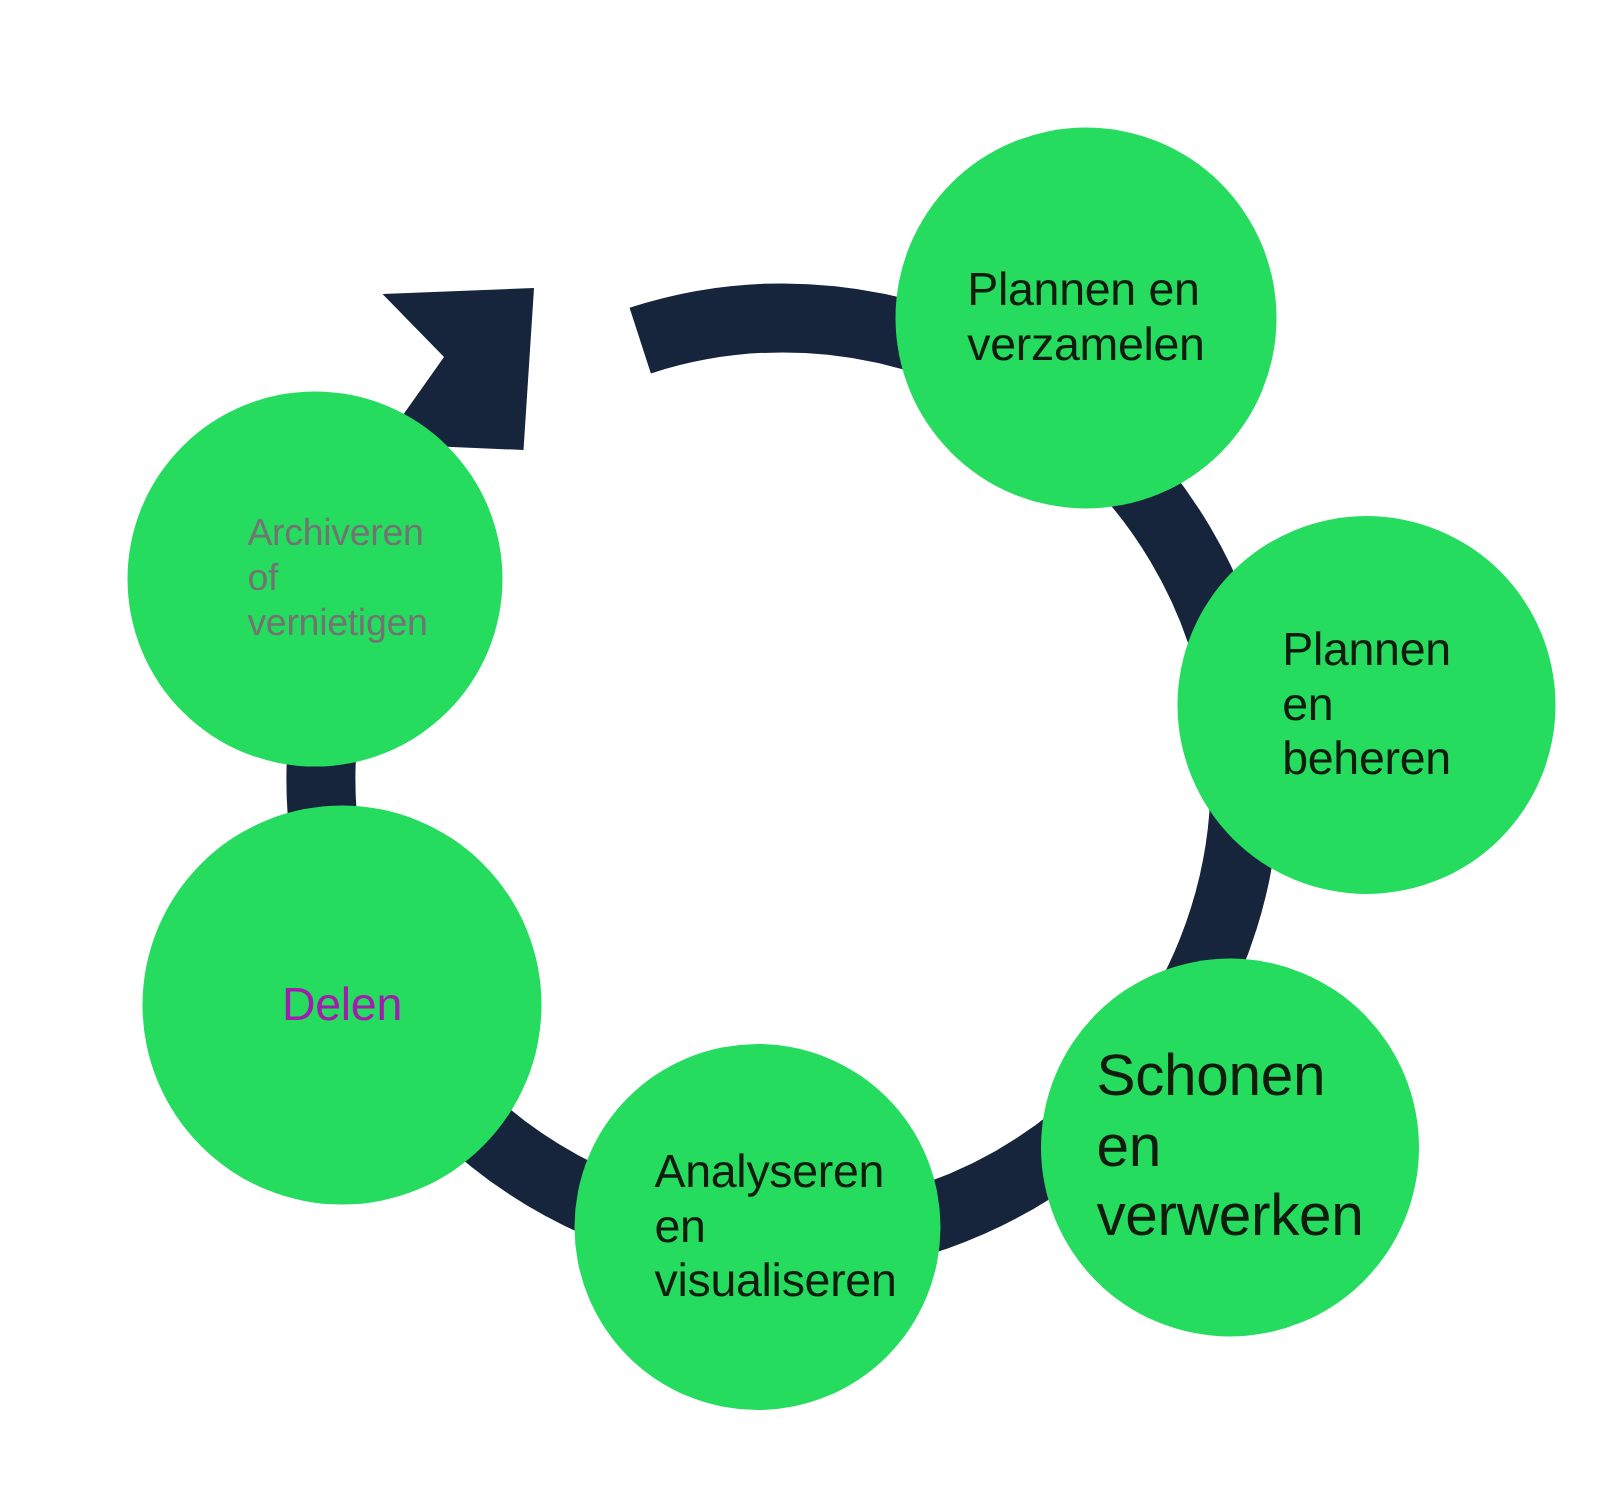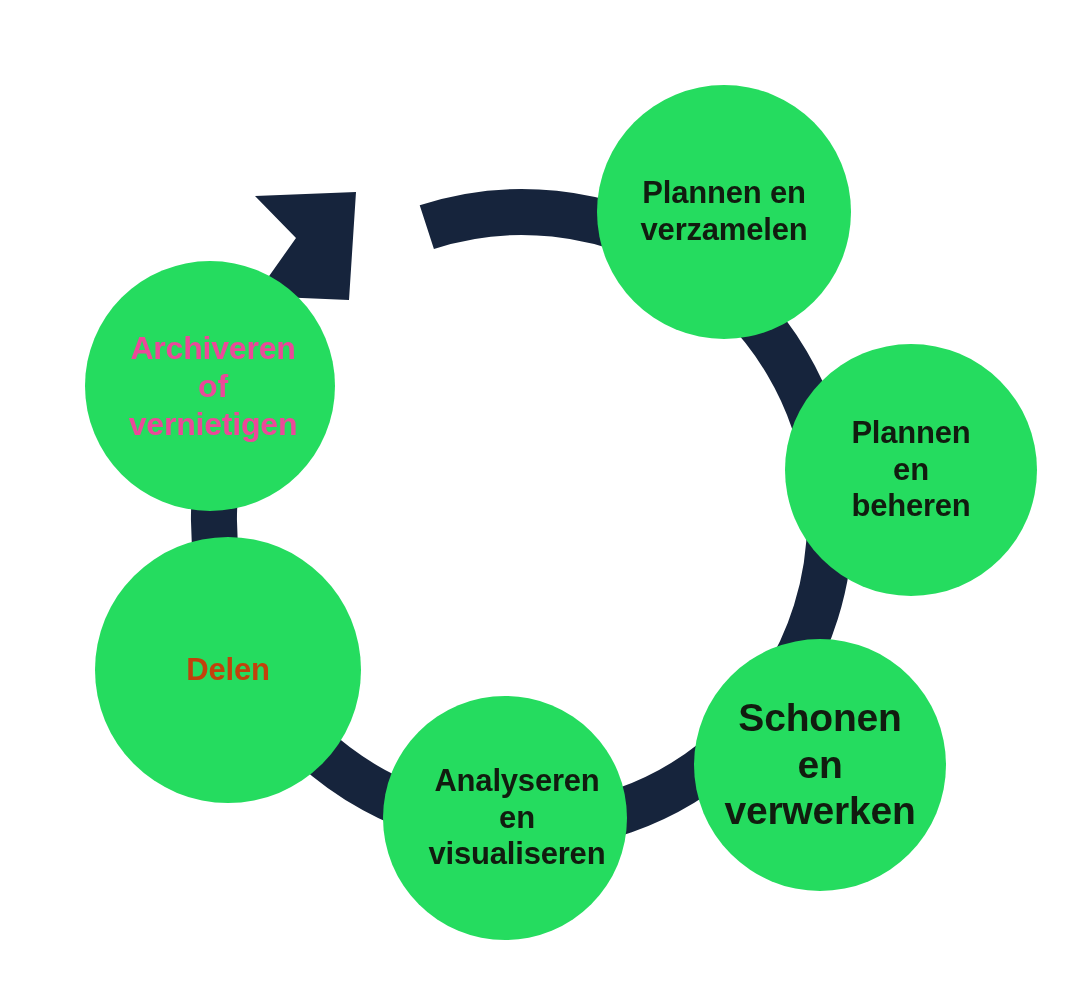--- a/index.html
+++ b/index.html
@@ -24,25 +24,24 @@
     top: 0;
     width: 1072px;
     height: 992px;
     display: block;
   }
   .node-label {
     position: absolute;
     display: flex;
     align-items: center;
     justify-content: center;
-    text-align: center;
     pointer-events: none;
     color: #111c0f;
     font-family: "Liberation Sans", sans-serif;
-    font-weight: 700;
+    font-weight: 400;
     line-height: 1.19;
     letter-spacing: -0.2px;
     white-space: pre-line;
   }
 </style>
 </head>
 <body>
 
 <div id="canvas">
 
@@ -68,19 +67,19 @@
 verzamelen</div>
       <div class="node-label" style="left: 785px; top: 344px; width: 252px; height: 252px; font-size: 31px; color: rgb(17, 28, 15);">Plannen
 en
 beheren</div>
       <div class="node-label" style="left: 694px; top: 639px; width: 252px; height: 252px; font-size: 39px; color: rgb(17, 28, 15);">Schonen
 en
 verwerken</div>
       <div class="node-label" style="left: 395px; top: 696px; width: 244px; height: 244px; font-size: 31px; color: rgb(17, 28, 15);">Analyseren
 en
 visualiseren</div>
-      <div class="node-label" style="left: 95px; top: 537px; width: 266px; height: 266px; font-size: 31px; color: #c2410c;">Delen</div>
-      <div class="node-label" style="left: 88px; top: 261px; width: 250px; height: 250px; font-size: 32px; color: #ec4899;">Archiveren
+      <div class="node-label" style="left: 95px; top: 537px; width: 266px; height: 266px; font-size: 31px; color: #a21caf;">Delen</div>
+      <div class="node-label" style="left: 100px; top: 261px; width: 250px; height: 250px; font-size: 25px; color: #737373;">Archiveren
 of
 vernietigen</div>
     </div>
 
 </div>
 
 </body></html>

